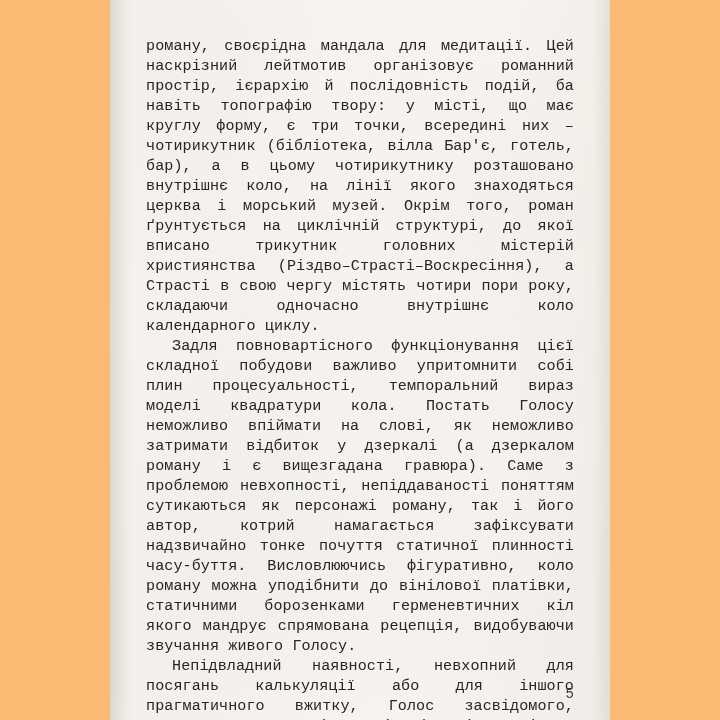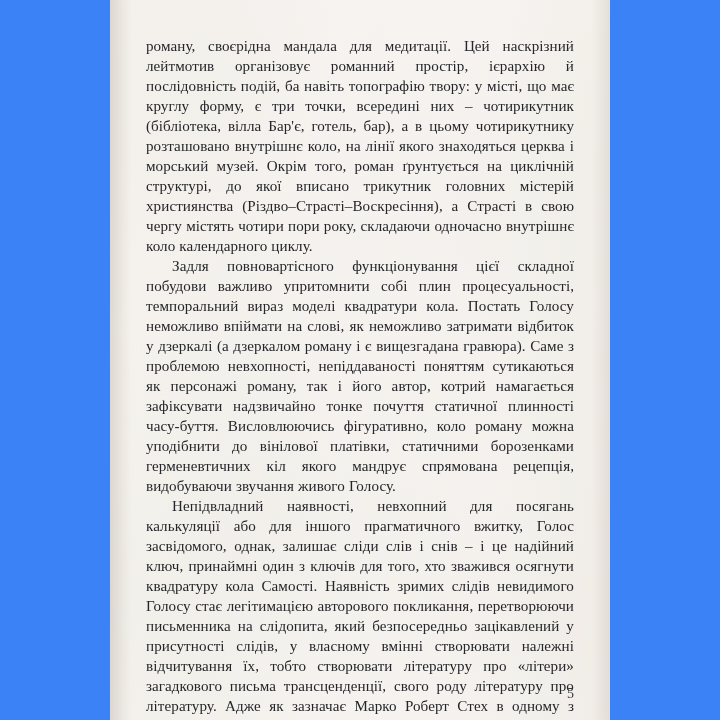--- a/index.html
+++ b/index.html
@@ -14,21 +14,22 @@
     overflow: hidden;
     background: #ffffff;
     font-family: "Liberation Serif", "DejaVu Serif", serif;
   }
 
   
   .scan {
     position: relative;
     width: 720px;
     height: 720px;
-    background: #3b82f6;
+    background: #fdba74;
+    font-family: Liberation Mono, monospace;
   }
 
   
   .paper {
     position: absolute;
     left: 110px;
     top: 0;
     width: 500px;
     height: 720px;
     background:

